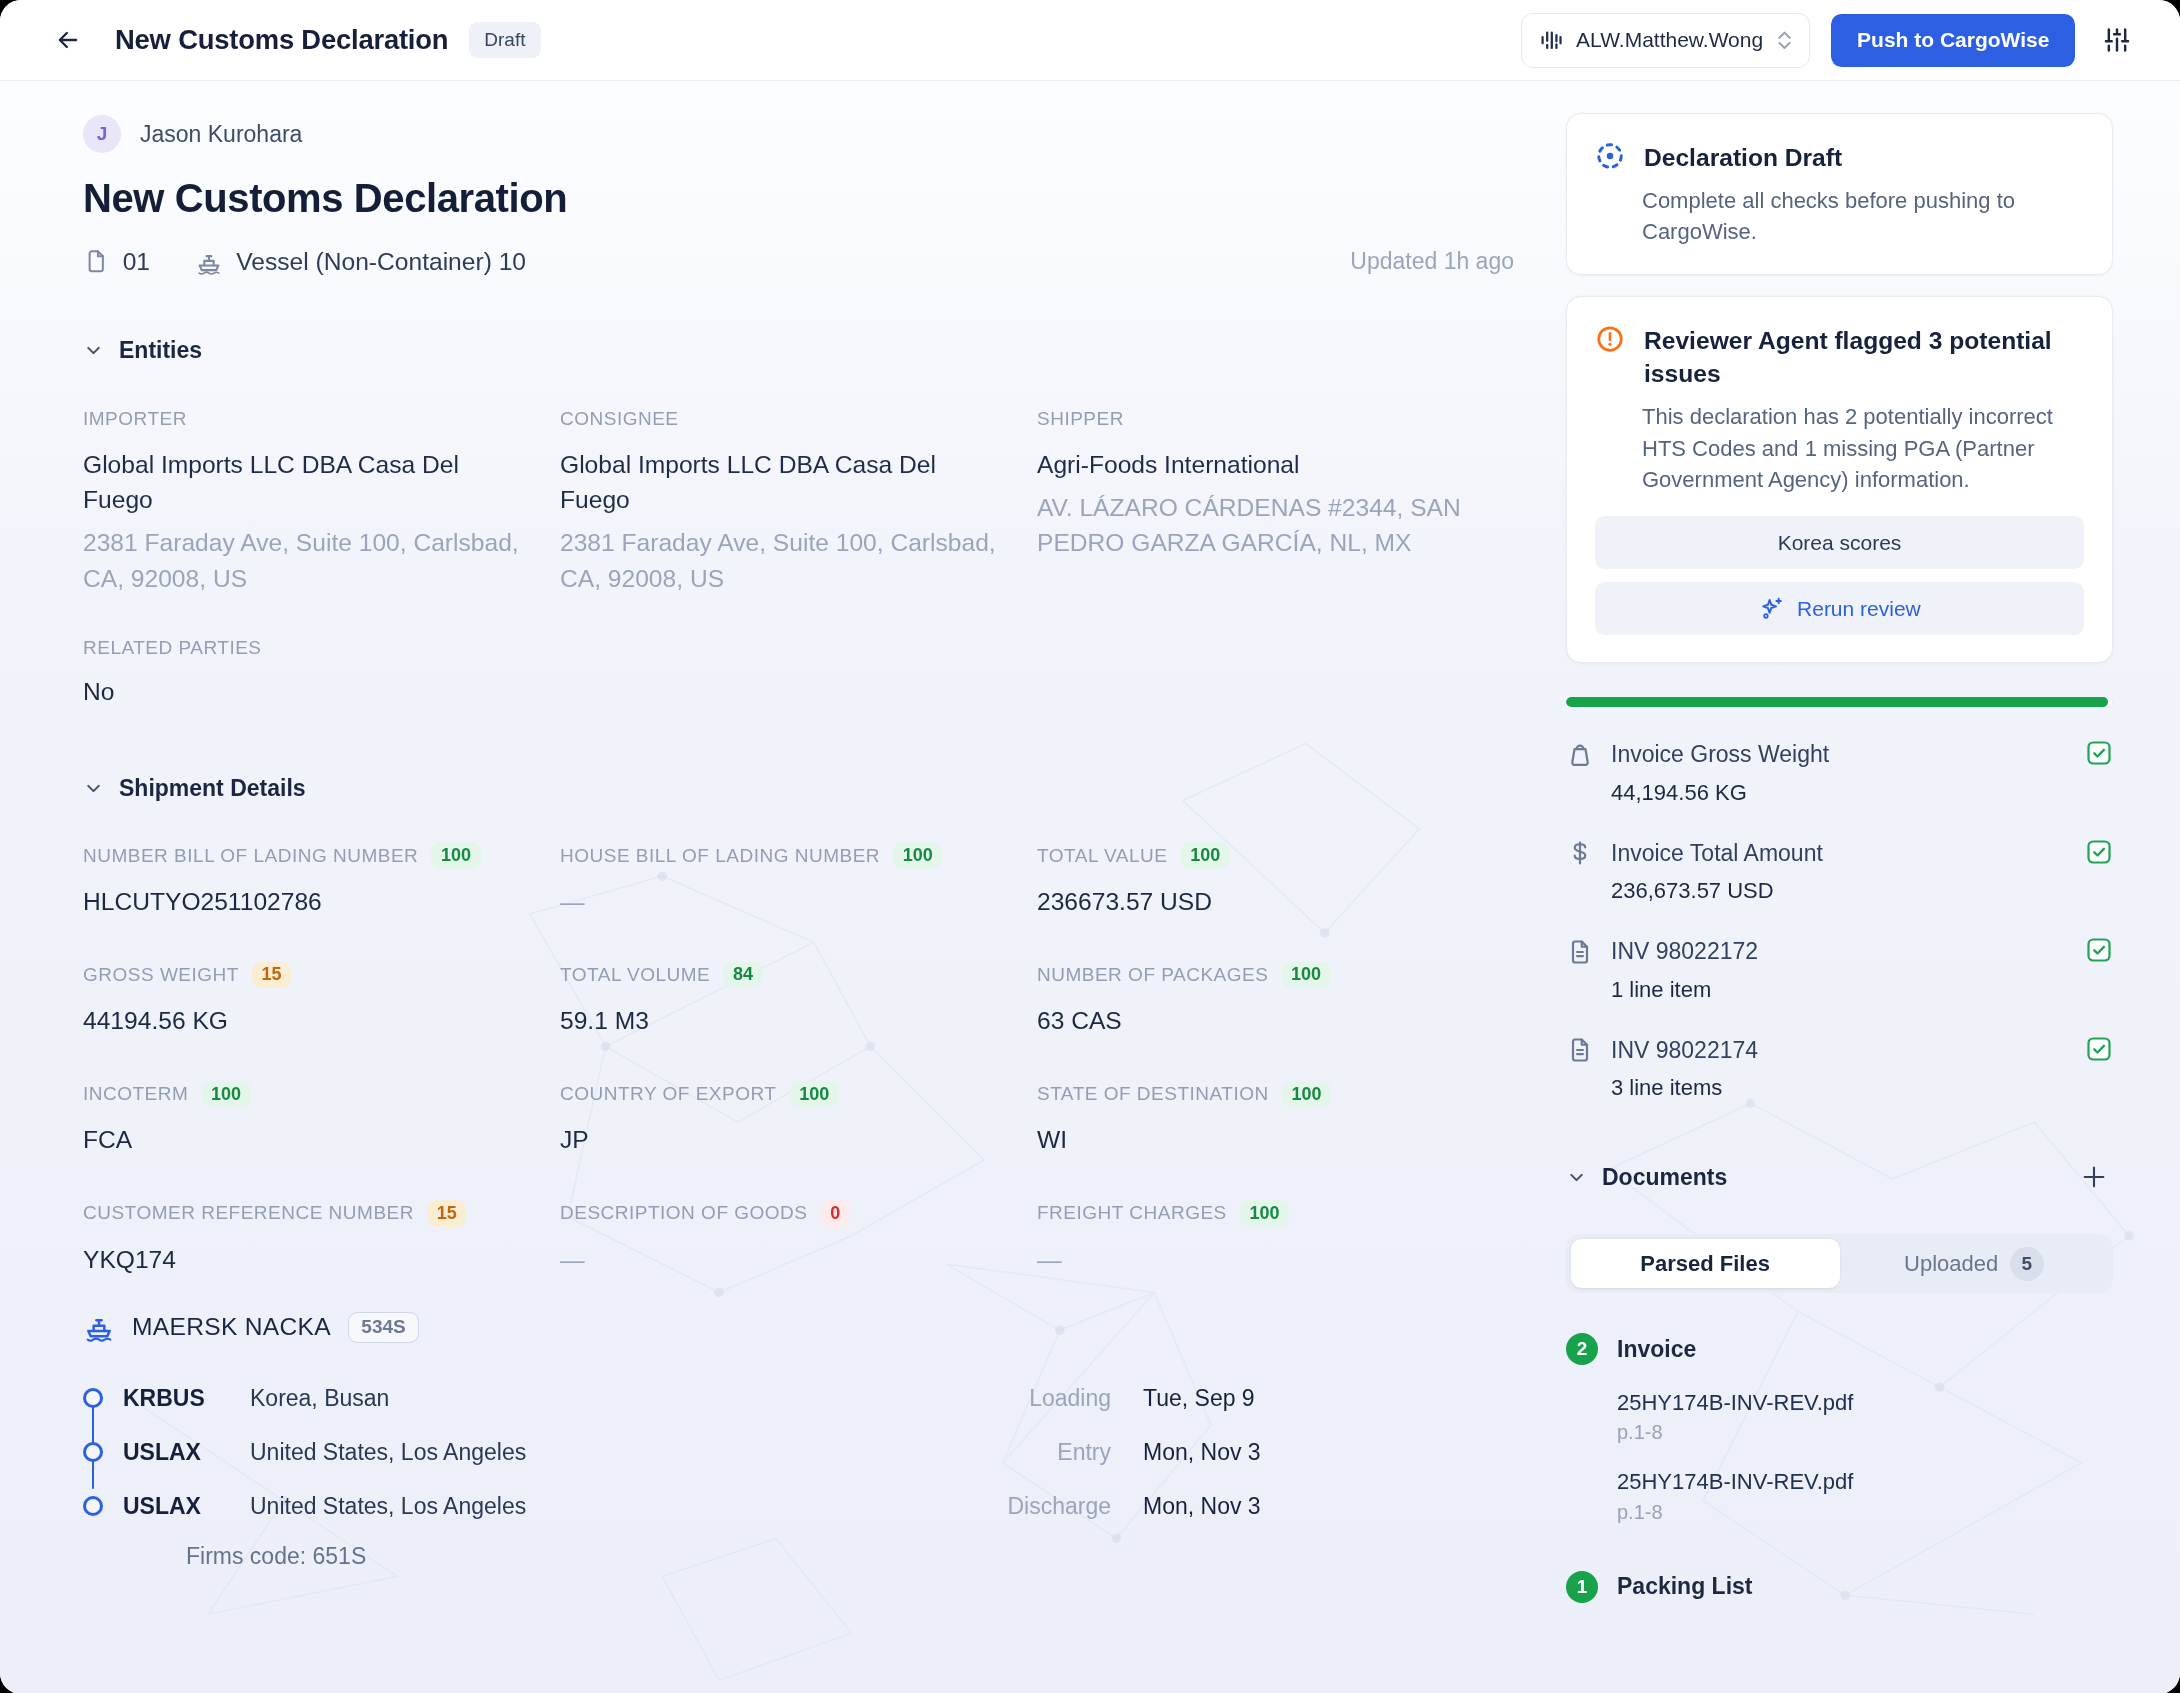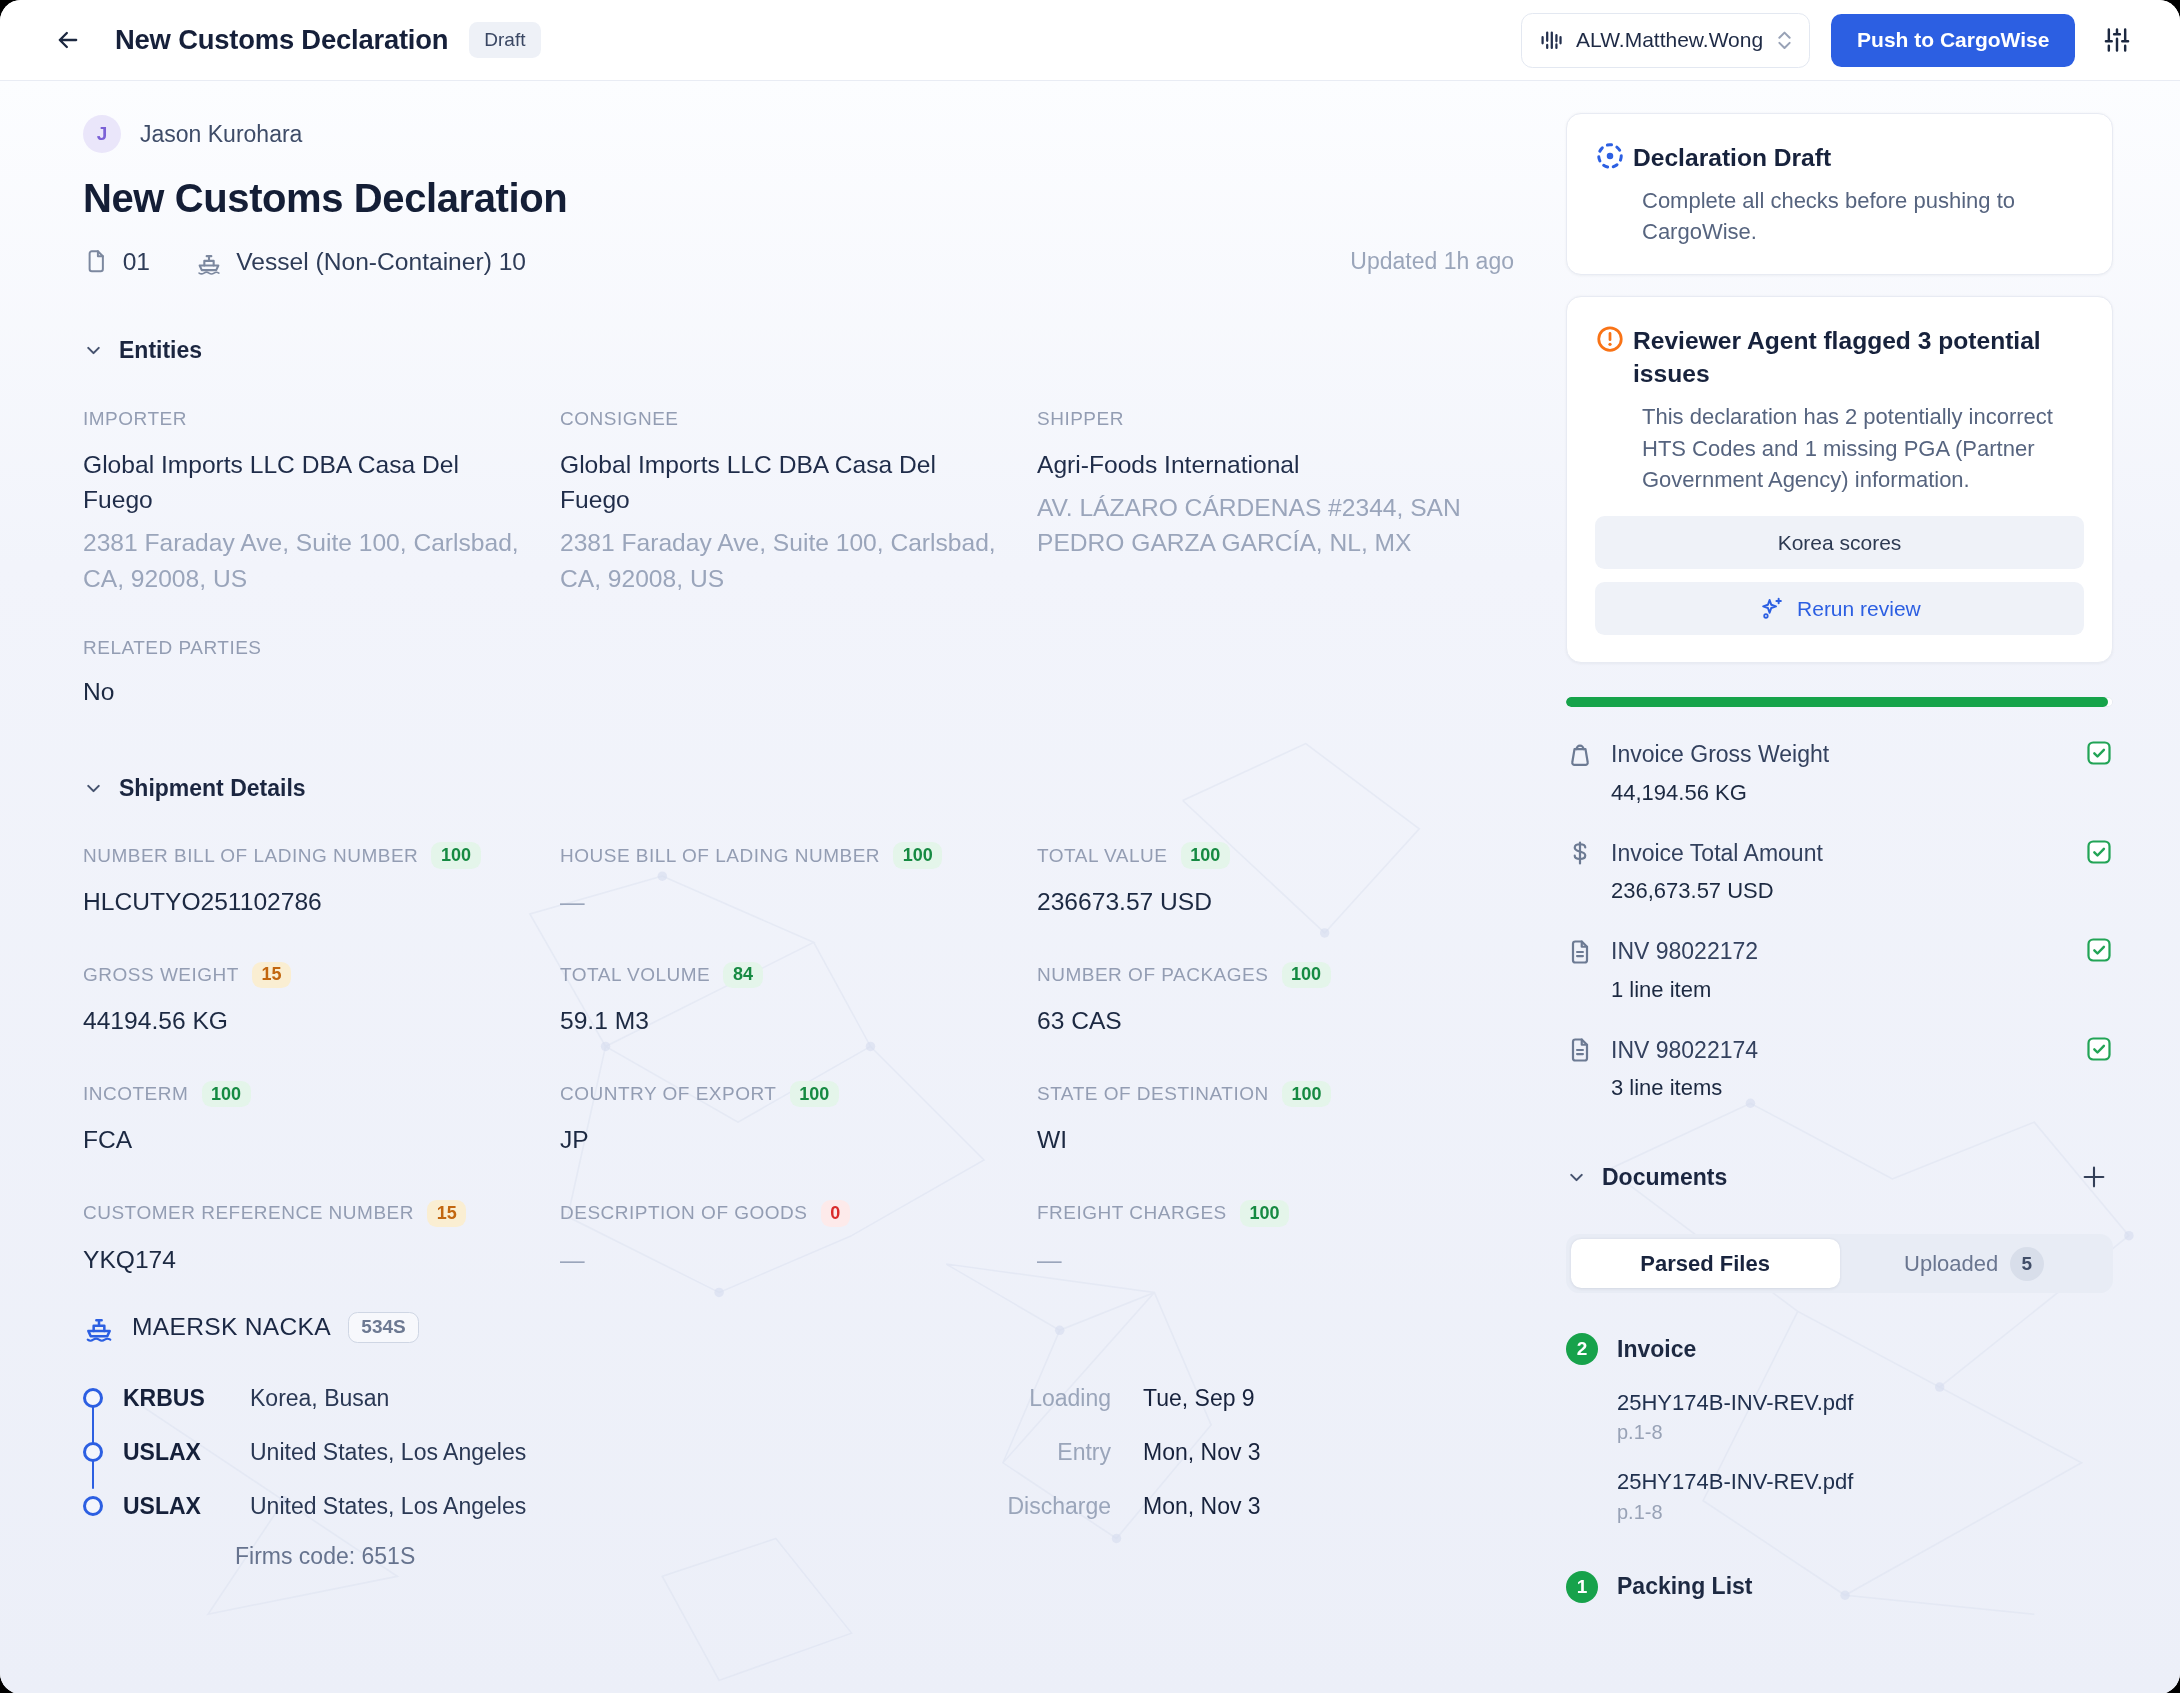--- a/index.html
+++ b/index.html
@@ -59,28 +59,28 @@
   .voyage-badge { border:1.4px solid #cfd6e4; color:#6d7992; font-size:19px; font-weight:600; border-radius:9.5px; padding:3.8px 12.3px; background:rgba(255,255,255,.5); }
   .route { position:relative; margin-top:28px; width:1221px; padding-left:40px; }
   .route::before { content:""; position:absolute; left:8.5px; top:26.5px; bottom:81px; width:2.8px; background:#2c5fe2; border-radius:1.9px; }
   .stop { display:flex; align-items:center; height:54px; position:relative; }
   .stop .dot { position:absolute; left:-40px; top:50%; transform:translateY(-50%); width:20px; height:20px; border:3.3px solid #2c5fe2; background:#f4f6fc; border-radius:50%; }
   .stop-code { width:104px; font-size:23px; font-weight:700; color:#15203a; }
   .stop-place { margin-left:23px; font-size:23px; color:#2a3854; }
   .milestone { margin-left:auto; display:flex; align-items:center; }
   .mlabel { width:132px; text-align:right; font-size:23px; color:#9aa5ba; }
   .mdate { width:161px; margin-left:32px; font-size:23px; font-weight:500; color:#17223c; }
-  .route-note { margin-left:112px; margin-top:9.5px; font-size:23px; color:#66738e; }
+  .route-note { margin-left:63px; margin-top:9.5px; font-size:23px; color:#66738e; }
 
   .plus-btn { width:38px; height:38px; display:flex; align-items:center; justify-content:center; cursor:pointer; }
 
   
   .sidebar { position:absolute; left:1566px; top:32px; width:547px; }
   .card { background:#fff; border:0.9px solid #e8ebf3; border-radius:15px; box-shadow:0 0.9px 2.8px rgba(25,35,65,.05); padding:26.5px 28px; }
-  .card-title-row { display:flex; gap:8px; }
+  .card-title-row { display:flex; gap:19px; }
   .card-title { font-size:24.6px; font-weight:700; color:#17223c; line-height:1.35; }
   .card-desc { margin-top:11.4px; margin-left:47px; font-size:22px; color:#56647f; line-height:1.42; }
   .card + .card { margin-top:21px; }
   .btn-soft { margin-top:21px; margin-left:0; width:100%; height:53px; background:#eff2f8; border:none; border-radius:9.5px; font-size:21px; font-weight:500; color:#2d3a52; cursor:pointer; font-family:inherit; }
   .btn-soft.rerun { margin-top:13.2px; color:#2c5fe2; display:flex; align-items:center; justify-content:center; gap:12.3px; }
 
   .side-section-head { display:flex; align-items:center; gap:15px; margin-top:51px; }
   .progress { margin-top:34px; height:10.4px; background:#fff; border-radius:5.7px; box-shadow:inset 0 0 0 0.9px #e6eaf2; overflow:hidden; }
   .progress .fill { height:100%; width:99%; background:#16a34a; border-radius:5.7px; }
 

